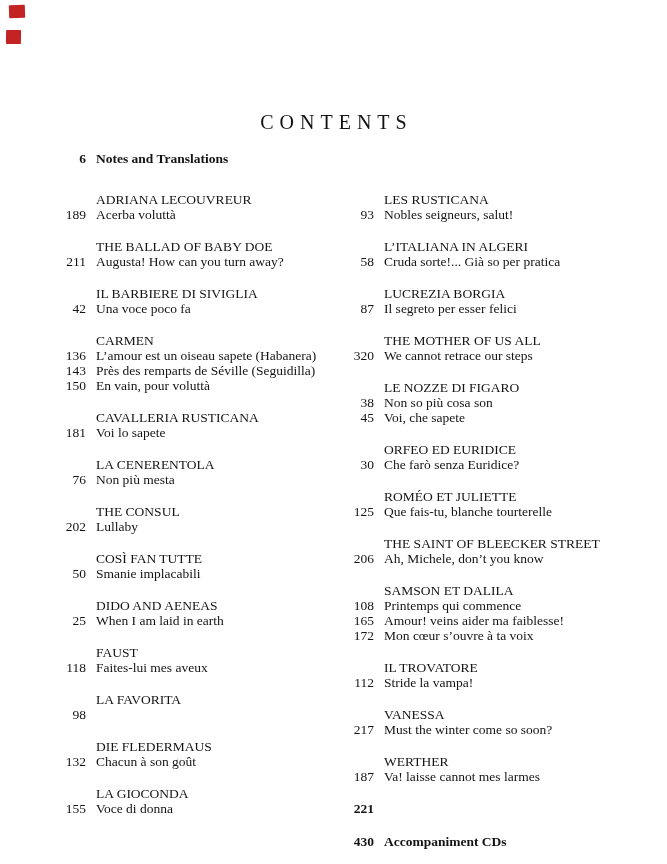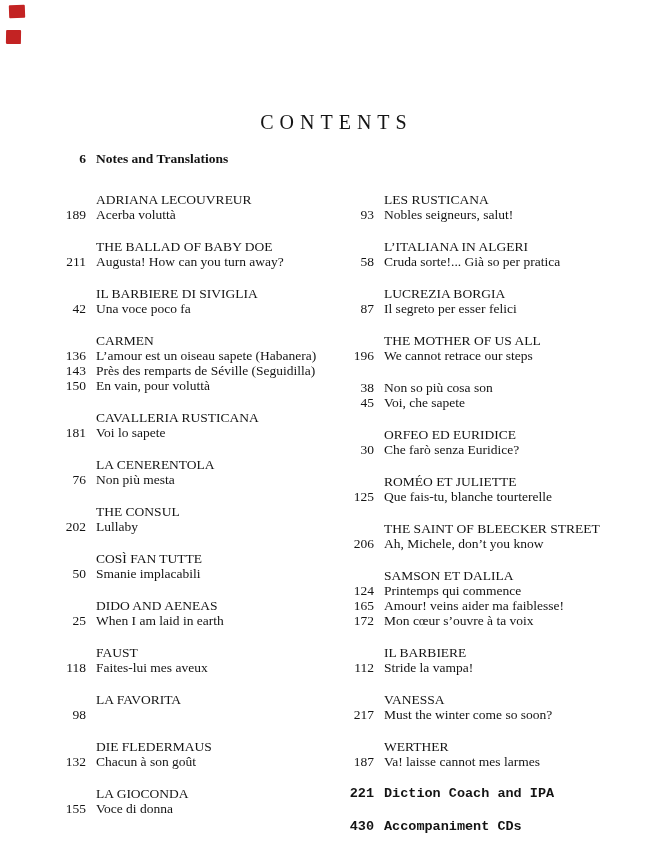--- a/index.html
+++ b/index.html
@@ -39,21 +39,21 @@
     margin-top: 26px;
     padding-left: 52px;
   }
   .col-left  { width: 288px; flex: none; }
   .col-right { width: 320px; flex: none; }
 
   .section { margin-bottom: 17px; }
   .opera-title { }
 
   .footer-row { font-weight: bold; margin-bottom: 18px; }
-  .footer-block { margin-top: 16px; font-family: Liberation Mono, monospace; }
+  .footer-block { margin-top: 16px; }
 </style>
 </head>
 <body>
 
 <div class="red-mark" id="red-mark-1" style="background: rgb(195, 35, 35);"></div>
 <div class="red-mark" id="red-mark-2" style="background: rgb(195, 35, 35);"></div>
 
 <div class="contents-title">CONTENTS</div>
 
 <div class="row notes-row">
@@ -286,28 +286,29 @@
           </div>
         </section>
         <section class="section">
           <div class="row">
             <span class="num"></span>
             <span class="txt opera-title">THE MOTHER OF US ALL</span>
           </div>
           <div>
 
           <div class="row">
-                <span class="num">196</span>
+                <span class="num">320</span>
                 <span class="txt">We cannot retrace our steps</span>
               </div>
           </div>
         </section>
         <section class="section">
           <div class="row">
             <span class="num"></span>
+            <span class="txt opera-title">LE NOZZE DI FIGARO</span>
           </div>
           <div>
 
           <div class="row">
                 <span class="num">38</span>
                 <span class="txt">Non so più cosa son</span>
               </div>
             <div class="row">
                 <span class="num">45</span>
                 <span class="txt">Voi, che sapete</span>
@@ -354,37 +355,37 @@
           </div>
         </section>
         <section class="section">
           <div class="row">
             <span class="num"></span>
             <span class="txt opera-title">SAMSON ET DALILA</span>
           </div>
           <div>
 
           <div class="row">
-                <span class="num">124</span>
+                <span class="num">108</span>
                 <span class="txt">Printemps qui commence</span>
               </div>
             <div class="row">
                 <span class="num">165</span>
                 <span class="txt">Amour! veins aider ma faiblesse!</span>
               </div>
             <div class="row">
                 <span class="num">172</span>
                 <span class="txt">Mon cœur s’ouvre à ta voix</span>
               </div>
           </div>
         </section>
         <section class="section">
           <div class="row">
             <span class="num"></span>
-            <span class="txt opera-title">IL BARBIERE</span>
+            <span class="txt opera-title">IL TROVATORE</span>
           </div>
           <div>
 
           <div class="row">
                 <span class="num">112</span>
                 <span class="txt">Stride la vampa!</span>
               </div>
           </div>
         </section>
         <section class="section">
@@ -412,21 +413,20 @@
                 <span class="txt">Va! laisse cannot mes larmes</span>
               </div>
           </div>
         </section>
       </div>
 
     <div class="footer-block">
 
     <div class="row footer-row">
           <span class="num">221</span>
-          <span class="txt">Diction Coach and IPA</span>
         </div>
         <div class="row footer-row">
           <span class="num">430</span>
           <span class="txt">Accompaniment CDs</span>
         </div>
       </div>
   </div>
 
 </div>
 

